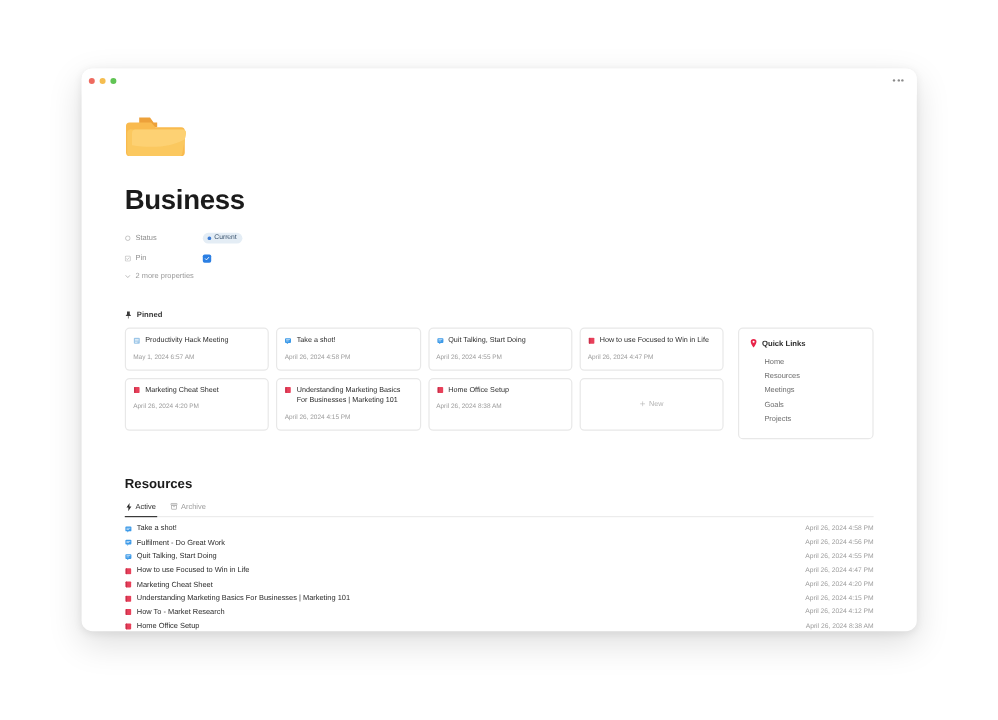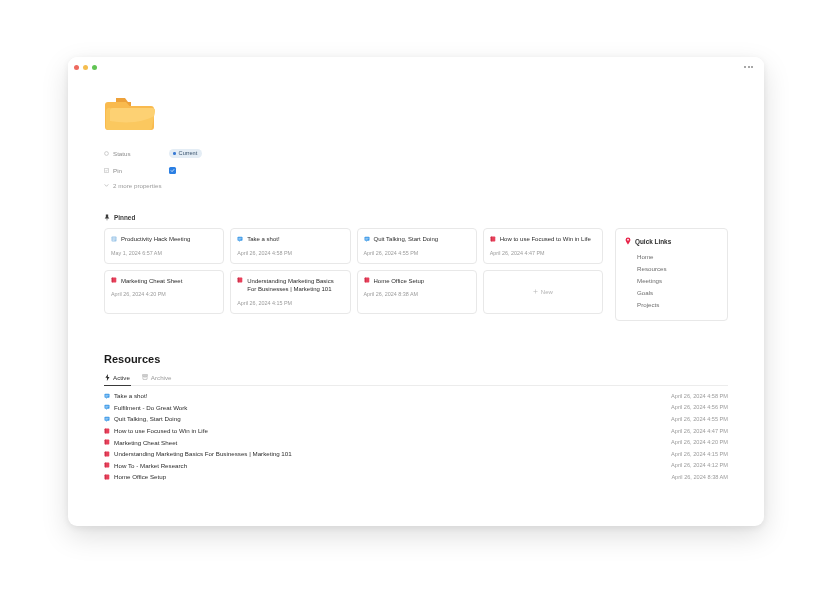--- a/index.html
+++ b/index.html
@@ -187,20 +187,21 @@
 
     <div class="folder-icon">
       <svg width="52" height="44" viewBox="0 0 52 44">
         <path d="M12 7h9l3 4h3v4H12z" fill="#eda13a"></path>
         <path d="M4 11h18l3.5 4H47a3 3 0 0 1 3 3v18a3 3 0 0 1-3 3H4a3 3 0 0 1-3-3V14a3 3 0 0 1 3-3z" fill="#f9ba4e"></path>
         <path d="M6 17h42a3 3 0 0 1 3 3l-3 16a3 3 0 0 1-3 3H5a3 3 0 0 1-3-3V20a3 3 0 0 1 4-3z" fill="#fbc85f"></path>
         <path d="M6 17h42a3 3 0 0 1 3 3l-1 5c-10 6-26 8-44 5V20a3 3 0 0 1 3-3z" fill="#fdd277" opacity="0.85"></path>
       </svg>
     </div>
 
+    <div class="page-title">Business</div>
 
     <div class="props">
 
       <div class="prop-row">
         <div class="prop-label">
           <svg width="5" height="5" viewBox="0 0 10 10">
             <circle cx="5" cy="5" r="3.8" fill="none" stroke="#a8a8a8" stroke-width="1.1"></circle>
           </svg>
           <span>Status</span>
         </div>

